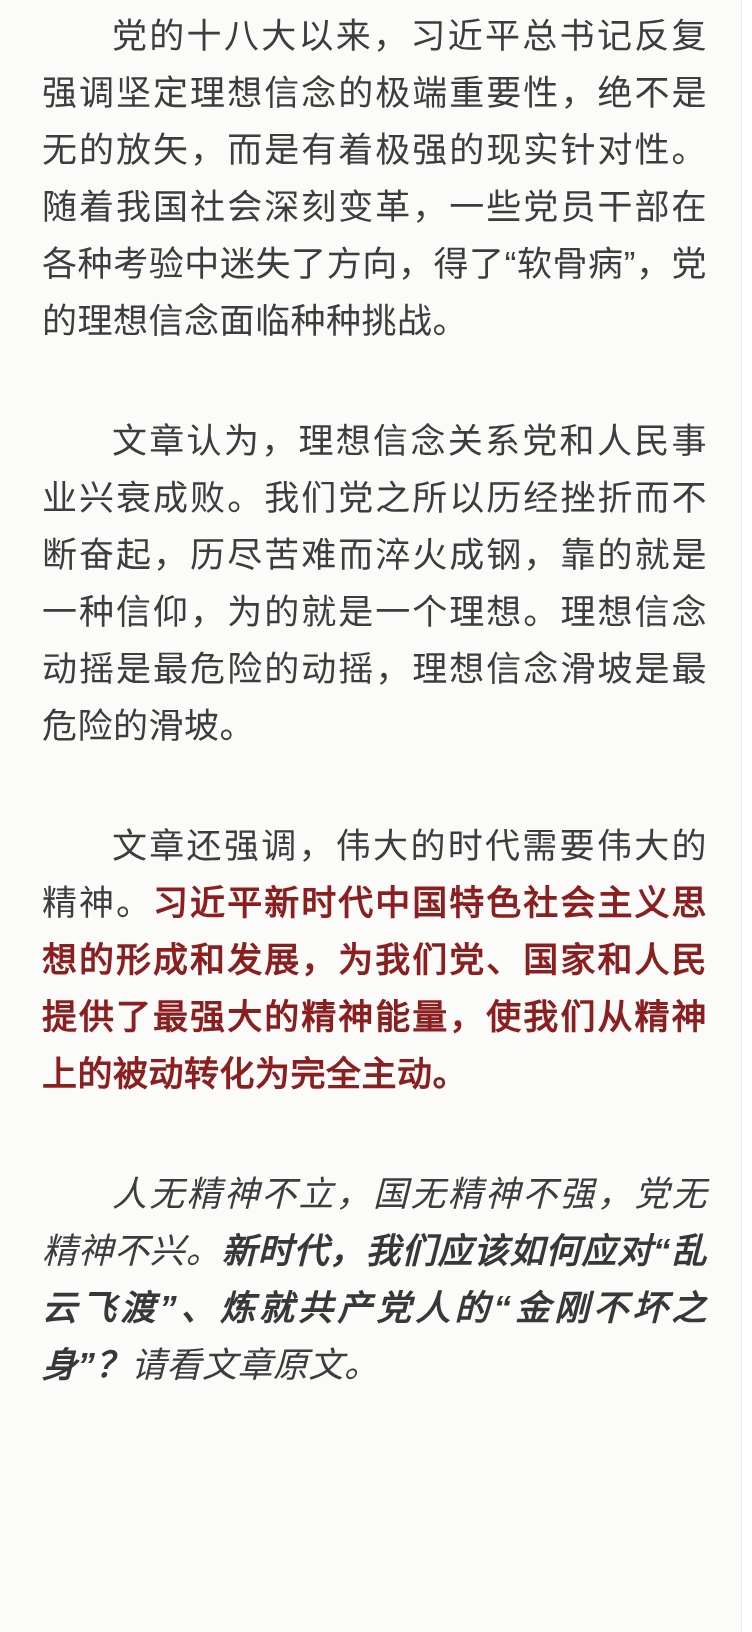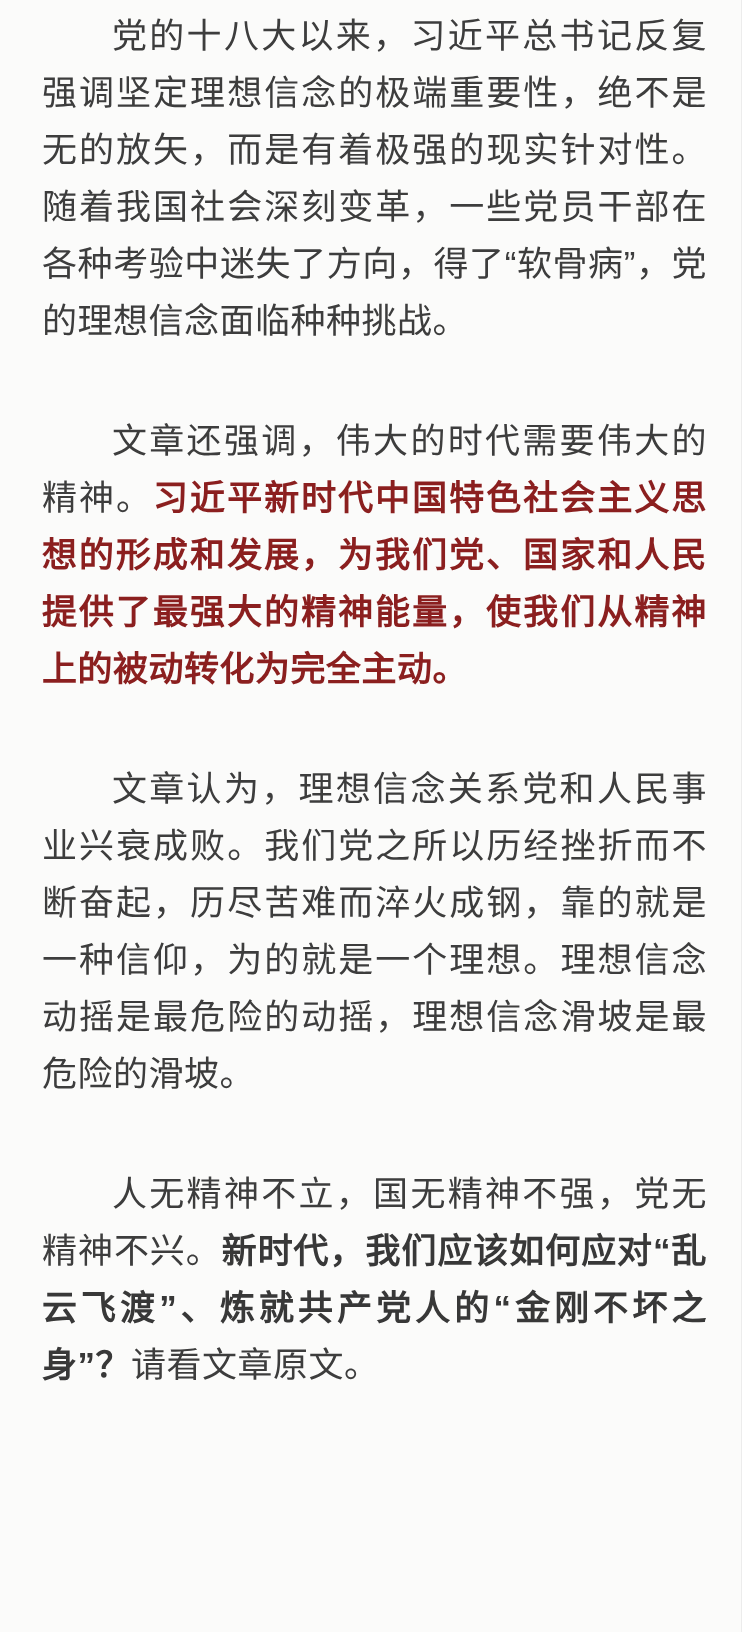--- a/index.html
+++ b/index.html
@@ -36,20 +36,21 @@
     margin: 0 0 63px 0;
     font-size: 35px;
     line-height: 57px;
     color: #3d3d3d;
     text-align: justify;
     text-indent: 2em;
     letter-spacing: 0.5px;
   }
   .para:last-child {
     margin-bottom: 0;
+    font-style: italic;
   }
   .seg-normal {
     font-weight: 400;
     color: #3d3d3d;
   }
   .seg-bold {
     font-weight: 700;
     color: #383838;
   }
   .seg-red {
@@ -59,21 +60,21 @@
 </style>
 </head>
 <body>
 
 <div class="page">
   <div class="article">
 
     <p class="para"><span class="seg-normal">党的十八大以来，习近平总书记反复强调坚定理想信念的极端重要性，绝不是无的放矢，而是有着极强的现实针对性。随着我国社会深刻变革，一些党员干部在各种考验中迷失了方向，得了“软骨病”，党的理想信念面临种种挑战。</span></p>
 
 
+    <p class="para"><span class="seg-normal">文章认为，理想信念关系党和人民事业兴衰成败。我们党之所以历经挫折而不断奋起，历尽苦难而淬火成钢，靠的就是一种信仰，为的就是一个理想。理想信念动摇是最危险的动摇，理想信念滑坡是最危险的滑坡。</span></p>
+
     <p class="para"><span class="seg-normal">文章还强调，伟大的时代需要伟大的精神。</span><span class="seg-red">习近平新时代中国特色社会主义思想的形成和发展，为我们党、国家和人民提供了最强大的精神能量，使我们从精神上的被动转化为完全主动。</span></p>
-
-    <p class="para"><span class="seg-normal">文章认为，理想信念关系党和人民事业兴衰成败。我们党之所以历经挫折而不断奋起，历尽苦难而淬火成钢，靠的就是一种信仰，为的就是一个理想。理想信念动摇是最危险的动摇，理想信念滑坡是最危险的滑坡。</span></p>
 
     <p class="para"><span class="seg-normal">人无精神不立，国无精神不强，党无精神不兴。</span><span class="seg-bold">新时代，我们应该如何应对“乱云飞渡”、炼就共产党人的“金刚不坏之身”？</span><span class="seg-normal">请看文章原文。</span></p>
 
   </div>
   <div class="edge-strip"></div>
 </div>
 
 </body></html>

